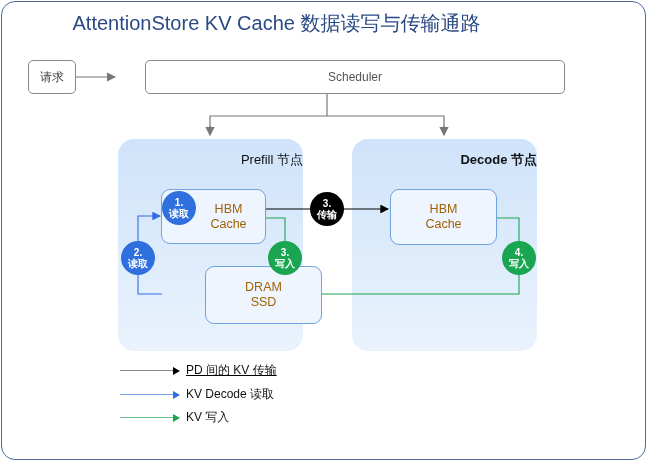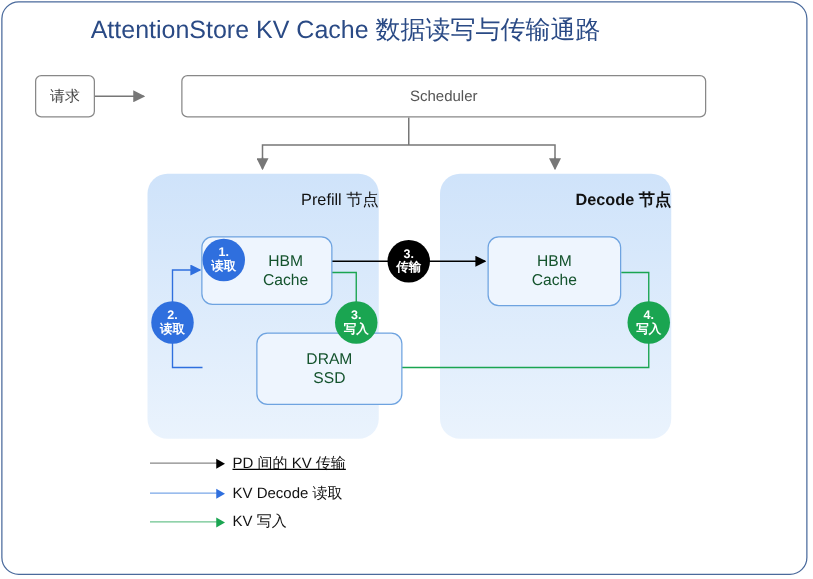--- a/index.html
+++ b/index.html
@@ -14,21 +14,21 @@
          justify-content:center; }
   .req { left:28px; top:60px; width:48px; height:34px; border:1.2px solid #888;
          border-radius:5px; font-size:12px; color:#444; background:#fff; }
   .sched { left:117px; top:60px; width:420px; height:34px; border:1.2px solid #888;
            border-radius:5px; font-size:12px; color:#555; background:#fff;margin-left:28px; }
   .node { position:absolute; border-radius:16px;
           background:linear-gradient(#cfe3fa, #eaf3fd); }
   .node-title { position:absolute; left:0; right:0; top:12px; text-align:right;
                 font-size:13px; color:#111;margin-left:24px; }
   .cache { border:1.6px solid #6ea3e0; border-radius:9px; background:#eef5fe;
-           font-size:12.5px; color:#14532d; line-height:15px; flex-direction:column; }
+           font-size:12.5px; color:#a16207; line-height:15px; flex-direction:column; }
   .badge { position:absolute; width:34px; height:34px; border-radius:50%;
            color:#fff; font-size:10px; line-height:11px; display:flex; flex-direction:column;
            align-items:center; justify-content:center; text-align:center; font-weight:bold; }
   .blue { background:#2f6fde; }
   .green { background:#1aa551; }
   .black { background:#000; }
   .legend-item { position:absolute; left:120px; height:16px; display:flex; align-items:center; }
   .legend-line { width:54px; height:0; position:relative; }
   .legend-line::after { content:""; position:absolute; right:-6px; top:-4px;
       border-left:7px solid currentColor; border-top:4px solid transparent; border-bottom:4px solid transparent; }

